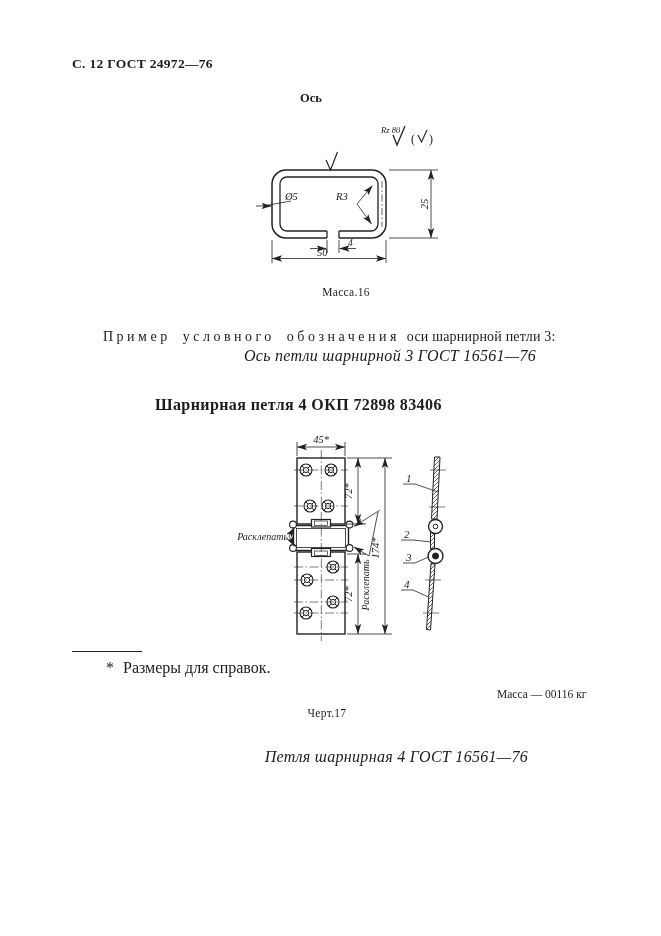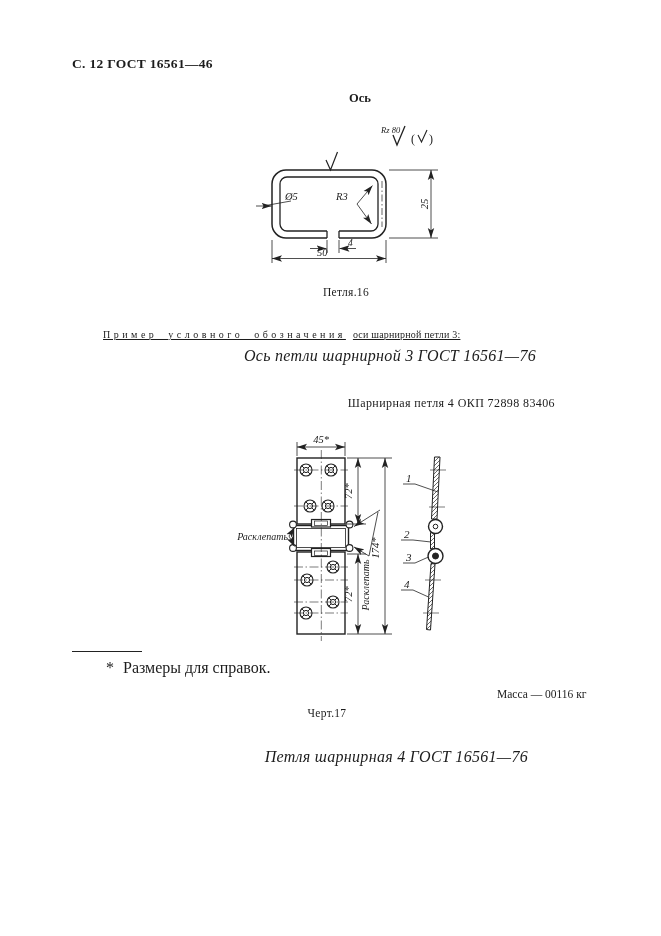--- a/index.html
+++ b/index.html
@@ -3,27 +3,27 @@
 <meta charset="utf-8">
 <style>
   html,body{margin:0;padding:0;background:#e8e8e8;}
   .page{
     position:relative;width:661px;height:936px;background:#ffffff;
     font-family:"Liberation Serif", serif;color:#1c1c1c;overflow:hidden;
     margin:0 auto;
   }
   .abs{position:absolute;}
   .hdr{font-weight:bold;font-size:13.5px;letter-spacing:0.3px;}
-  .fig-title{font-weight:bold;font-size:12.5px;text-align:center;}
+  .fig-title{font-weight:bold;font-size:12.5px;}
   .caption{font-size:11.5px;text-align:center;letter-spacing:0.3px;}
-  .example-line{font-size:10px;white-space:nowrap;text-decoration:underline;}
+  .example-line{font-size:14px;white-space:nowrap;}
   .spaced{letter-spacing:3.5px;word-spacing:5px;}
   .intro-rest{margin-left:7px;letter-spacing:0.2px;}
   .designation{font-style:italic;font-size:16px;text-align:right;letter-spacing:0.3px;}
-  .heading17{font-weight:normal;font-size:12px;text-align:right;letter-spacing:0.4px;}
+  .heading17{font-weight:bold;font-size:16px;text-align:left;letter-spacing:0.4px;}
   .footrule{border-top:1.2px solid #222;height:0;}
   .footnote{font-size:16px;}
   .footnote .ref{margin-right:9px;}
   .legend{font-size:10.5px;text-align:center;white-space:nowrap;}
   .legend .num{font-style:italic;margin-left:7px;margin-right:4px;}
   .legend .num:first-child{margin-left:0;}
   .legend .rest{letter-spacing:0.4px;}
   .mass{font-size:11.5px;white-space:nowrap;}
   svg{position:absolute;left:0;top:0;}
   svg text{fill:#1c1c1c;}
@@ -32,21 +32,21 @@
   .rivet{font-style:italic;font-size:10px;font-family:"Liberation Serif",serif;}
   .partnum{font-style:italic;font-size:11px;font-family:"Liberation Serif",serif;}
   .rz{font-style:italic;font-size:8.5px;font-family:"Liberation Serif",serif;}
   .paren{font-size:12px;font-family:"Liberation Serif",serif;}
 </style>
 </head>
 <body>
 
 <div class="page">
 
-  <div class="abs hdr" style="left:72px;top:56px;">С. 12 ГОСТ 16561—46</div>
+  <div class="abs hdr" style="left:72px;top:56px;">С. 12 ГОСТ 24972—76</div>
 
   <div class="abs fig-title" style="left:300px;top:91px;width:120px;">Ось</div>
 
   <svg width="661" height="936" viewBox="0 0 661 936">
     <defs>
       <marker id="arr" viewBox="0 0 10 8" refX="10" refY="4" markerWidth="10" markerHeight="8" orient="auto-start-reverse" markerUnits="userSpaceOnUse">
         <path d="M0,0.8 L10,4 L0,7.2 L2.2,4 Z" fill="#222"></path>
       </marker>
       <pattern id="hatch" width="4" height="4" patternUnits="userSpaceOnUse">
         <path d="M0,4 L4,0" stroke="#444" stroke-width="0.8"></path>
@@ -221,21 +221,21 @@
         <text class="rivet" text-anchor="end" x="288" y="540">Расклепать</text>
         <text class="rivet" text-anchor="middle" transform="translate(369,585) rotate(-90)">Расклепать</text>
         <text class="partnum" x="406" y="482">1</text>
         <text class="partnum" x="404" y="538">2</text>
         <text class="partnum" x="406" y="561">3</text>
         <text class="partnum" x="404" y="588">4</text>
       </g>
     </g>
   </svg>
 
-  <div class="abs caption" style="left:246px;top:286px;width:200px;">Петля.16</div>
+  <div class="abs caption" style="left:246px;top:286px;width:200px;">Масса.16</div>
 
   <div class="abs example-line" style="left:103px;top:329px;">
     <span class="spaced">Пример условного обозначения</span><span class="intro-rest">оси шарнирной петли 3:</span>
   </div>
   <div class="abs designation" style="left:136px;top:347px;width:400px;">Ось петли шарнирной 3 ГОСТ 16561—76</div>
 
   <div class="abs heading17" style="left:155px;top:396px;width:400px;">Шарнирная петля 4 ОКП 72898 83406</div>
 
   <div class="abs footrule" style="left:72px;top:651px;width:70px;"></div>
   <div class="abs footnote" style="left:106px;top:659px;">

